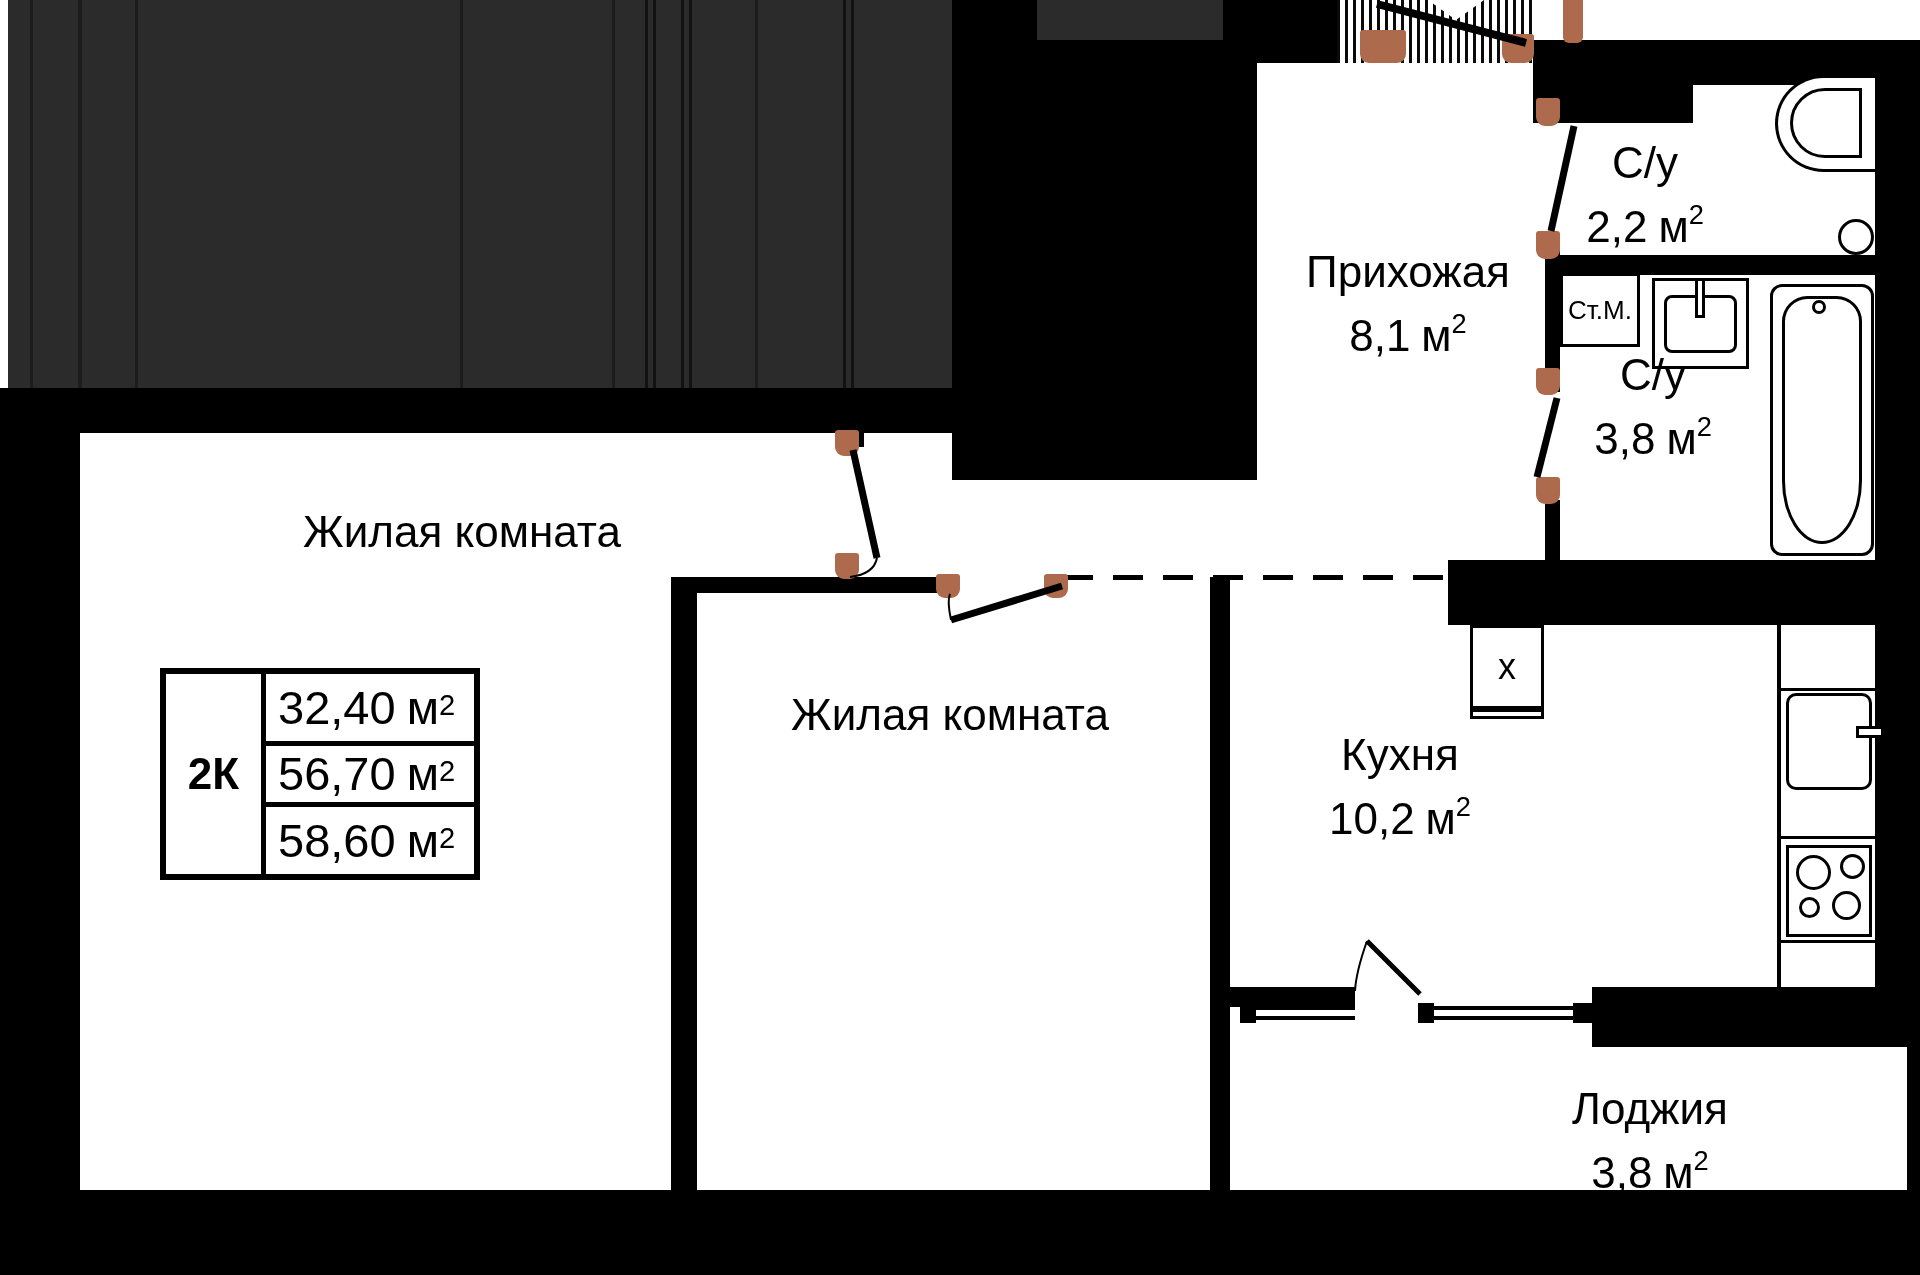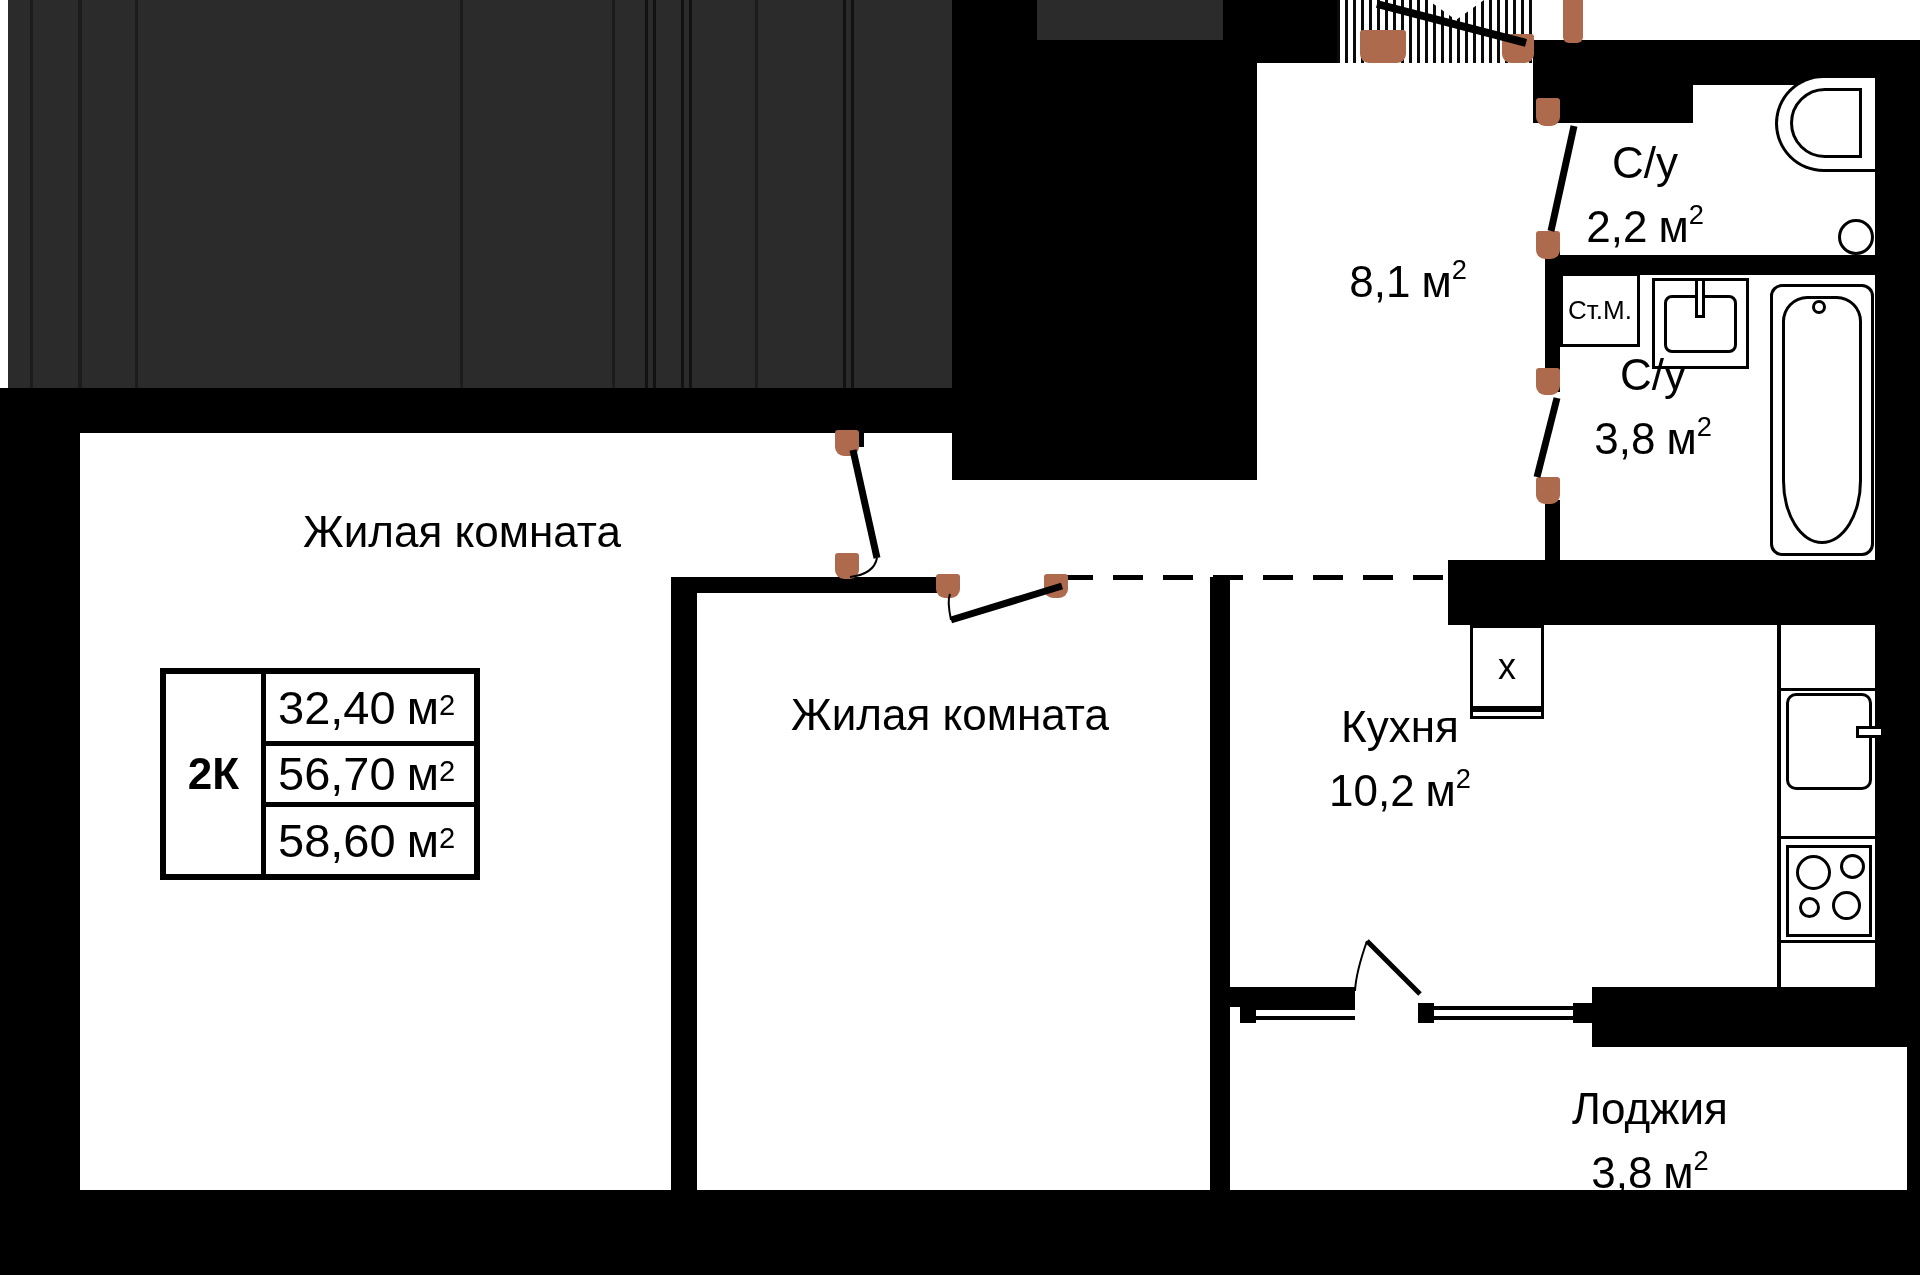--- a/index.html
+++ b/index.html
@@ -156,34 +156,35 @@
 
   <div class="room-label" style="left:462px;top:505px">
     <div class="rname">Жилая комната</div>
   </div>
 
   <div class="room-label" style="left:950px;top:688px">
     <div class="rname">Жилая комната</div>
   </div>
 
   <div class="room-label" style="left:1408px;top:245px">
+    <div class="rname">Прихожая</div>
     <div class="rarea"><span>8,1</span><span class="unit">м</span><sup>2</sup></div>
   </div>
 
   <div class="room-label" style="left:1645px;top:136px">
     <div class="rname">С/у</div>
     <div class="rarea"><span>2,2</span><span class="unit">м</span><sup>2</sup></div>
   </div>
 
   <div class="room-label" style="left:1653px;top:348px">
     <div class="rname">С/у</div>
     <div class="rarea"><span>3,8</span><span class="unit">м</span><sup>2</sup></div>
   </div>
 
-  <div class="room-label" style="left:1400px;top:700px">
+  <div class="room-label" style="left:1400px;top:728px">
     <div class="rname">Кухня</div>
     <div class="rarea"><span>10,2</span><span class="unit">м</span><sup>2</sup></div>
   </div>
 
   <div class="room-label" style="left:1650px;top:1082px">
     <div class="rname">Лоджия</div>
     <div class="rarea"><span>3,8</span><span class="unit">м</span><sup>2</sup></div>
   </div>
 
   <div class="info-table">

